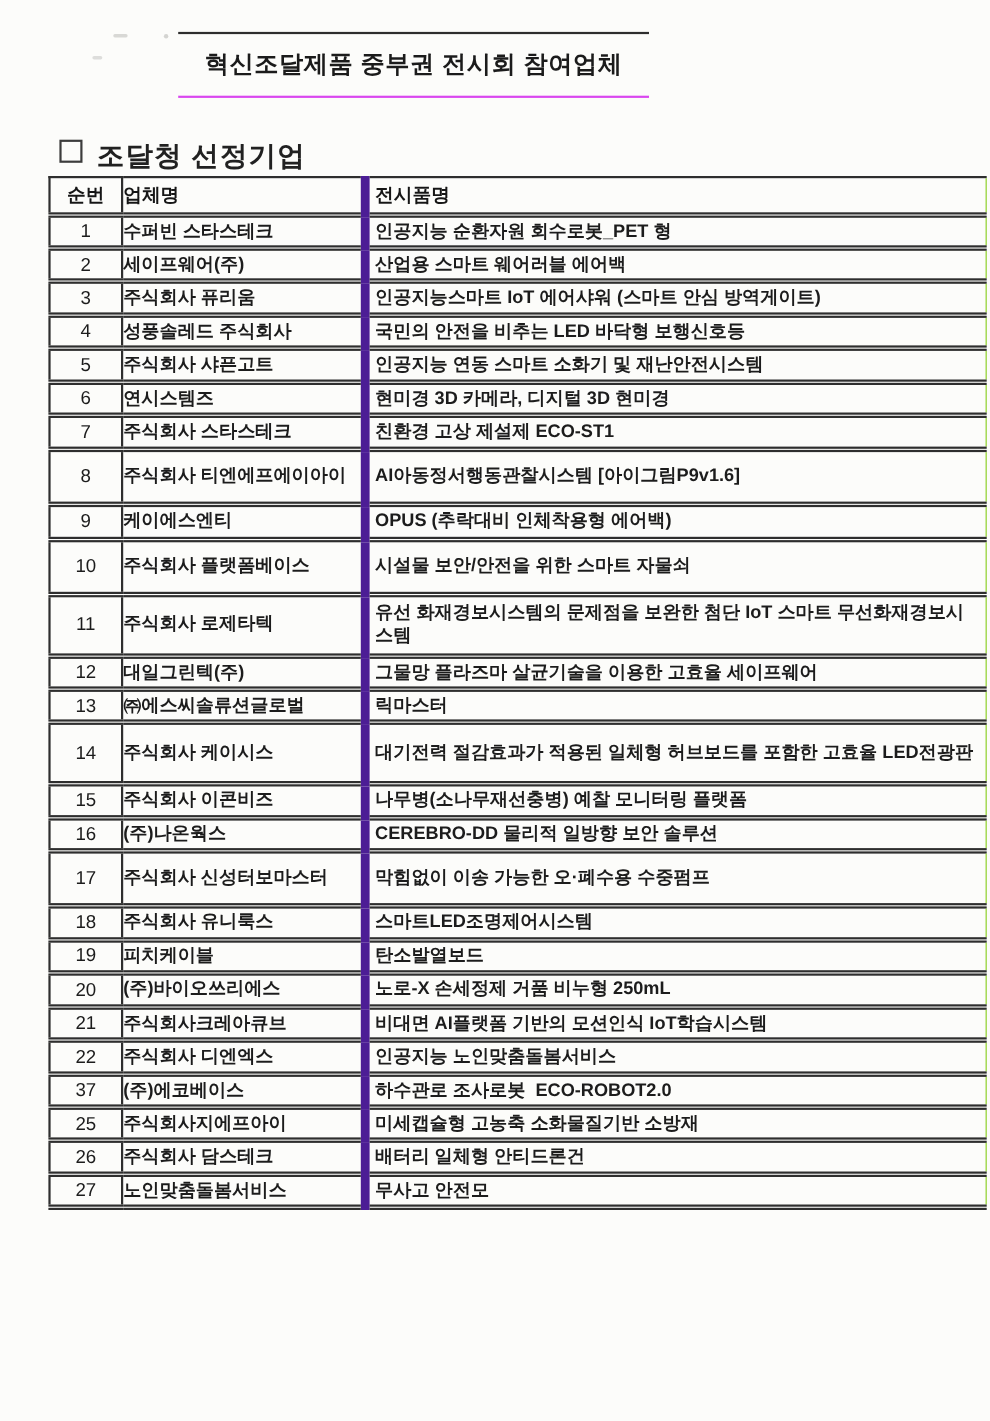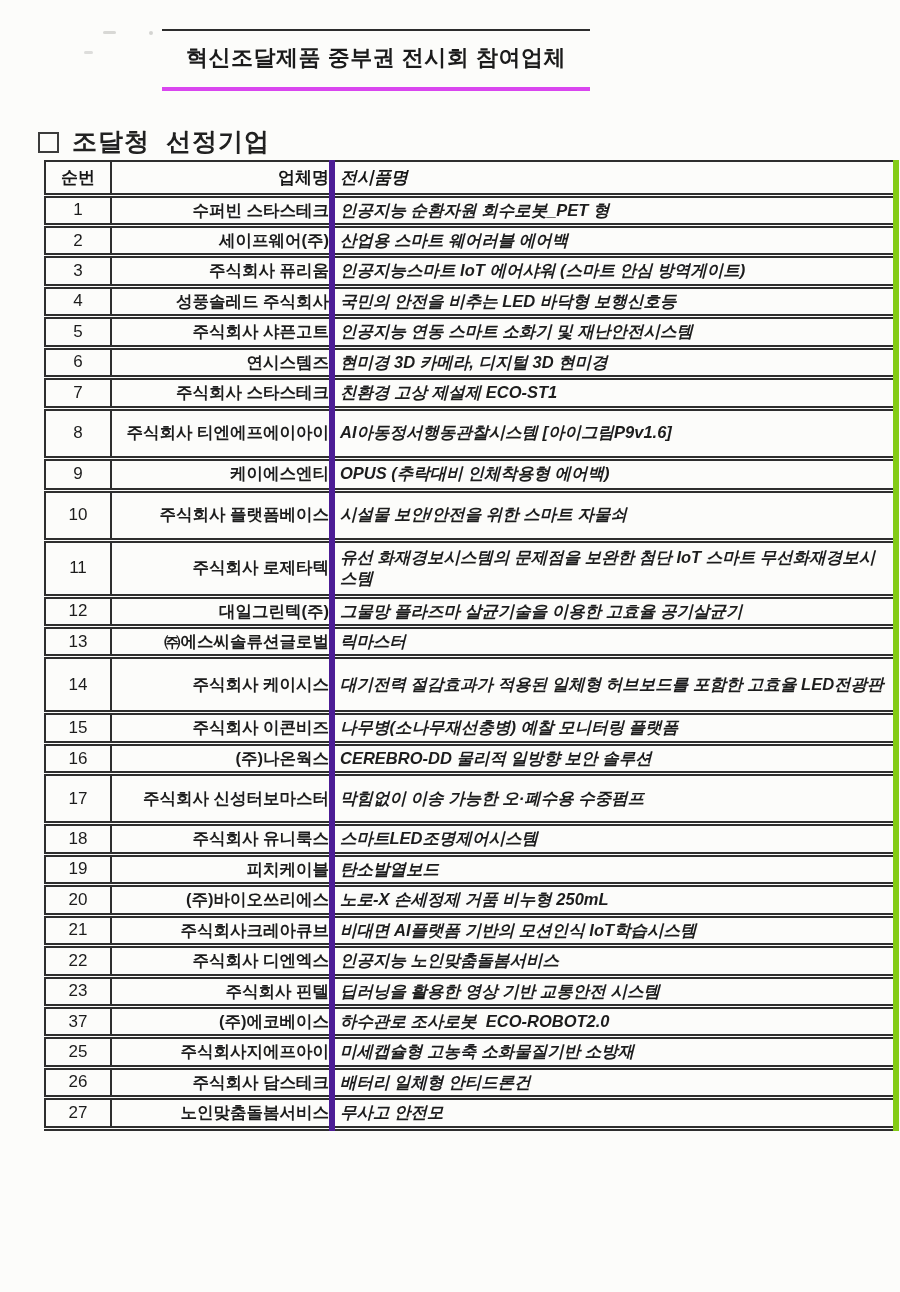--- a/index.html
+++ b/index.html
@@ -22,39 +22,38 @@
   .smudge.s1 { left: 103px; top: 31px; width: 13px; height: 3px; opacity: .55; }
   .smudge.s2 { left: 149px; top: 31px; width: 4px;  height: 4px; opacity: .6; border-radius: 50%; }
   .smudge.s3 { left: 84px;  top: 51px; width: 9px;  height: 3px; opacity: .45; }
 
   
   .title-block {
     position: absolute;
     left: 162px; top: 29px;
     width: 428px;
     border-top: 2px solid #2d2d2d;
-    border-bottom: 4px solid #d946ef;
+    border-bottom: 2px solid #d946ef;
     padding: 12px 0 14px 0;
     text-align: center;
   }
   .title-block h1 {
     font-size: 22px;
     font-weight: 700;
     letter-spacing: 0.5px;
     color: #1b1b1b;
   }
 
   
   .section-heading {
     position: absolute;
-    left: 38px; top: 125px;
+    left: 54px; top: 125px;
     display: flex;
-    align-items: center;
+    align-items: flex-start;
     gap: 13px;
-    font-family: Liberation Mono, monospace;
   }
   .checkbox {
     display: inline-block;
     width: 21px; height: 21px;
     border: 2.5px solid #3c3c3c;
     background: transparent;
     margin-top: 2px;
   }
   .section-heading .label {
     font-size: 25px;
@@ -75,22 +74,22 @@
   .companies col.c-company { width: 221px; }
   .companies col.c-product { width: 564px; }
 
   .companies th, .companies td {
     border-bottom: 5px double #2e2e2e;
     vertical-align: middle;
     overflow: hidden;
   }
   .companies thead th { border-top: 2px solid #2e2e2e; }
   .companies .col-no      { border-left: 2px solid #2e2e2e; border-right: 2px solid #2e2e2e; text-align: center; }
-  .companies .col-company { border-right: 6px solid #4c1d95; text-align: right; }
-  .companies .col-product { border-right: 6px solid #84cc16; text-align: left; padding: 2px 5px; white-space: pre-wrap; font-style: italic; }
+  .companies .col-company { border-right: 8px solid #4c1d95; text-align: left; }
+  .companies .col-product { border-right: 1px solid #84cc16; text-align: left; padding: 2px 5px; white-space: pre-wrap; }
 
   .companies thead th {
     font-size: 17px;
     font-weight: 700;
     color: #161616;
   }
   .companies thead tr { height: 34px; }
 
   .companies tbody td {
     font-size: 16.5px;
@@ -193,21 +192,21 @@
           <td class="col-product">시설물 보안/안전을 위한 스마트 자물쇠</td>
         </tr>
         <tr>
           <td class="col-no">11</td>
           <td class="col-company">주식회사 로제타텍</td>
           <td class="col-product">유선 화재경보시스템의 문제점을 보완한 첨단 IoT 스마트 무선화재경보시스템</td>
         </tr>
         <tr>
           <td class="col-no">12</td>
           <td class="col-company">대일그린텍(주)</td>
-          <td class="col-product">그물망 플라즈마 살균기술을 이용한 고효율 공기살균기</td>
+          <td class="col-product">그물망 플라즈마 살균기술을 이용한 고효율 세이프웨어</td>
         </tr>
         <tr>
           <td class="col-no">13</td>
           <td class="col-company">㈜에스씨솔류션글로벌</td>
           <td class="col-product">릭마스터</td>
         </tr>
         <tr>
           <td class="col-no">14</td>
           <td class="col-company">주식회사 케이시스</td>
           <td class="col-product">대기전력 절감효과가 적용된 일체형 허브보드를 포함한 고효율 LED전광판</td>
@@ -246,25 +245,20 @@
           <td class="col-no">21</td>
           <td class="col-company">주식회사크레아큐브</td>
           <td class="col-product">비대면 AI플랫폼 기반의 모션인식 IoT학습시스템</td>
         </tr>
         <tr>
           <td class="col-no">22</td>
           <td class="col-company">주식회사 디엔엑스</td>
           <td class="col-product">인공지능 노인맞춤돌봄서비스</td>
         </tr>
         <tr>
-          <td class="col-no">23</td>
-          <td class="col-company">주식회사 핀텔</td>
-          <td class="col-product">딥러닝을 활용한 영상 기반 교통안전 시스템</td>
-        </tr>
-        <tr>
           <td class="col-no">37</td>
           <td class="col-company">(주)에코베이스</td>
           <td class="col-product">하수관로 조사로봇  ECO-ROBOT2.0</td>
         </tr>
         <tr>
           <td class="col-no">25</td>
           <td class="col-company">주식회사지에프아이</td>
           <td class="col-product">미세캡슐형 고농축 소화물질기반 소방재</td>
         </tr>
         <tr>

